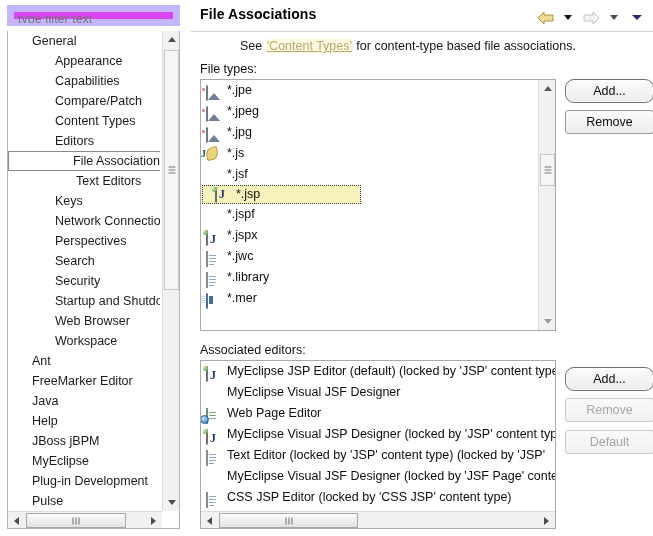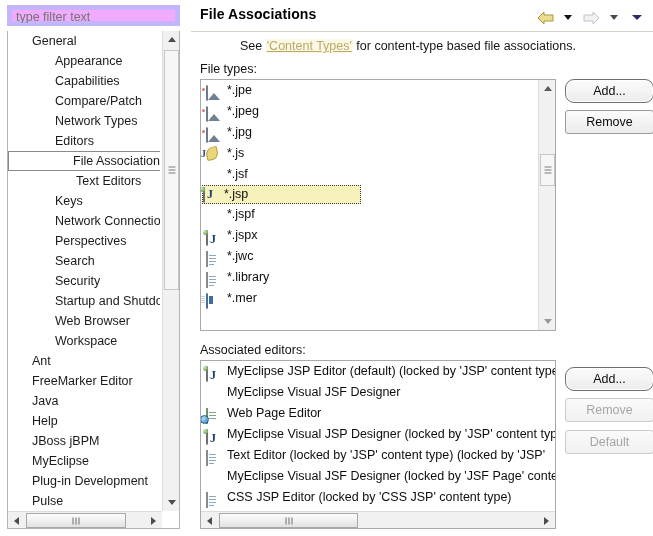--- a/index.html
+++ b/index.html
@@ -9,21 +9,21 @@
     font-family:"Liberation Sans","DejaVu Sans",sans-serif;
     font-size:12px;color:#000;
     -webkit-font-smoothing:antialiased;
   }
   .screen{position:relative;width:653px;height:536px;background:#fff;}
 
   
   .left-pane{position:absolute;left:0;top:0;width:191px;height:536px;background:#fff;}
   .filter-box{
     position:absolute;left:7px;top:5px;width:173px;height:21px;
-    border:5px solid #c4b5fd;background:#f0abfc;box-sizing:border-box;
+    border:7px solid #c4b5fd;background:#d946ef;box-sizing:border-box;
   }
   .filter-box input{
     border:0;outline:0;width:100%;height:100%;padding:0 4px;box-sizing:border-box;
     font-family:"Liberation Sans",sans-serif;font-size:12.5px;color:#3a3a3a;background:transparent;
   }
   .tree-wrap{
     position:absolute;left:7px;top:31px;width:173px;height:498px;
     border:1px solid #b4b4b4;border-top:0;background:#fff;box-sizing:border-box;overflow:hidden;
   }
   .tree{position:absolute;left:0;top:0;width:152px;height:478px;overflow:hidden;}
@@ -101,21 +101,21 @@
   .listbox{
     position:absolute;background:#fff;border:1px solid #a9a9a9;box-sizing:border-box;overflow:hidden;
   }
   .list-inner{position:absolute;left:0;top:0;right:17px;bottom:0;overflow:hidden;}
   .row{
     height:21px;line-height:21px;white-space:nowrap;font-size:12.5px;color:#0d0d0d;
     padding-left:5px;display:flex;align-items:center;box-sizing:border-box;
   }
   .row.selected{
     background:#f7f2bb;border:1px dotted #3b3b3b;
-    width:159px;box-sizing:border-box;margin-left:1px;padding-left:0;height:19px;line-height:17px;
+    width:159px;box-sizing:border-box;margin-left:1px;padding-left:12px;height:19px;line-height:17px;
   }
   .row .ic{width:16px;height:16px;margin-right:5px;flex:0 0 16px;position:relative;}
 
   
   .ic-img{width:15px;height:13px;border:1px solid #6d7b8d;background:#fff;position:relative;overflow:hidden;border-radius:1px;}
   .ic-img::before{content:"";position:absolute;left:1px;bottom:0;width:0;height:0;
     border-left:6px solid transparent;border-right:6px solid transparent;border-bottom:7px solid #6f7f96;}
   .ic-img::after{content:"";position:absolute;right:2px;top:2px;width:3px;height:3px;border-radius:50%;background:#d77a7a;}
   .ic-js{width:16px;height:15px;position:relative;}
   .ic-js .leaf{position:absolute;left:0;top:1px;width:10px;height:11px;background:#e8d77a;
@@ -170,21 +170,21 @@
     <div class="filter-box">
       <input type="text" placeholder="type filter text" style="">
     </div>
 
     <div class="tree-wrap">
       <div class="tree" id="tree-list">
           <div class="tree-item lvl0"><span>General</span></div>
           <div class="tree-item lvl1"><span>Appearance</span></div>
           <div class="tree-item lvl1"><span>Capabilities</span></div>
           <div class="tree-item lvl1"><span>Compare/Patch</span></div>
-          <div class="tree-item lvl1"><span>Network Types</span></div>
+          <div class="tree-item lvl1"><span>Content Types</span></div>
           <div class="tree-item lvl1"><span>Editors</span></div>
           <div class="tree-sel-row"><span class="tree-item sel"><span>File Associations</span></span></div>
           <div class="tree-item lvl2"><span>Text Editors</span></div>
           <div class="tree-item lvl1"><span>Keys</span></div>
           <div class="tree-item lvl1"><span>Network Connections</span></div>
           <div class="tree-item lvl1"><span>Perspectives</span></div>
           <div class="tree-item lvl1"><span>Search</span></div>
           <div class="tree-item lvl1"><span>Security</span></div>
           <div class="tree-item lvl1"><span>Startup and Shutdown</span></div>
           <div class="tree-item lvl1"><span>Web Browser</span></div>

